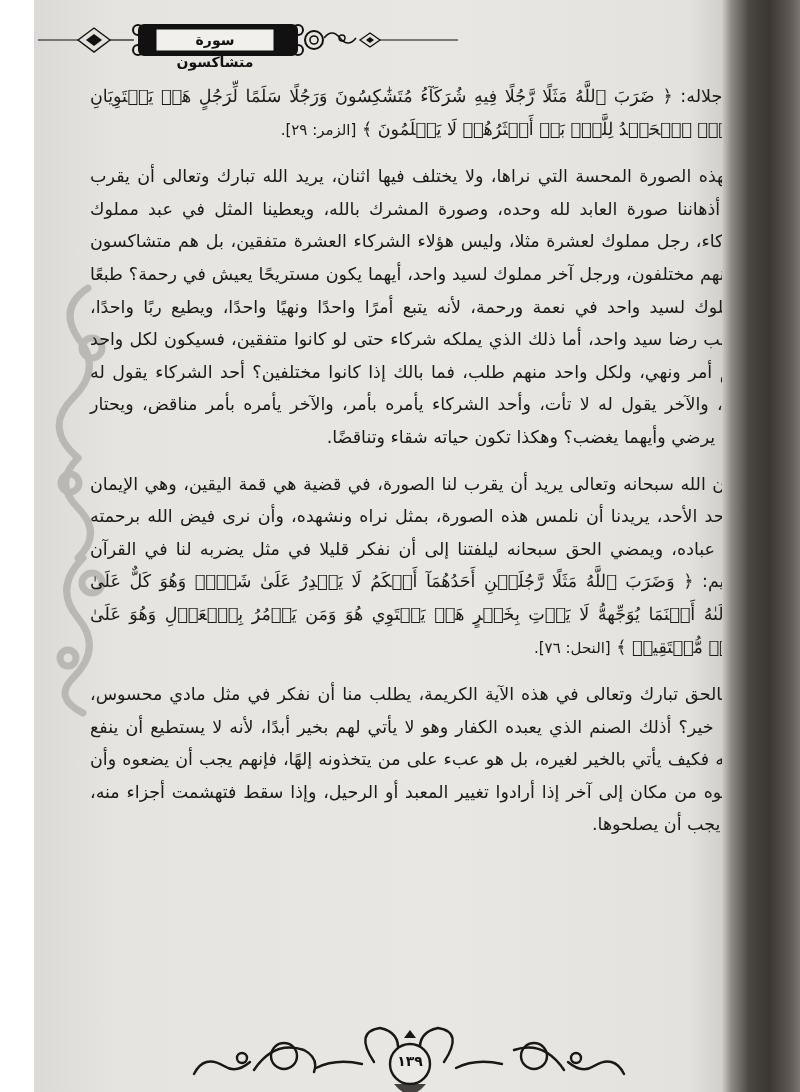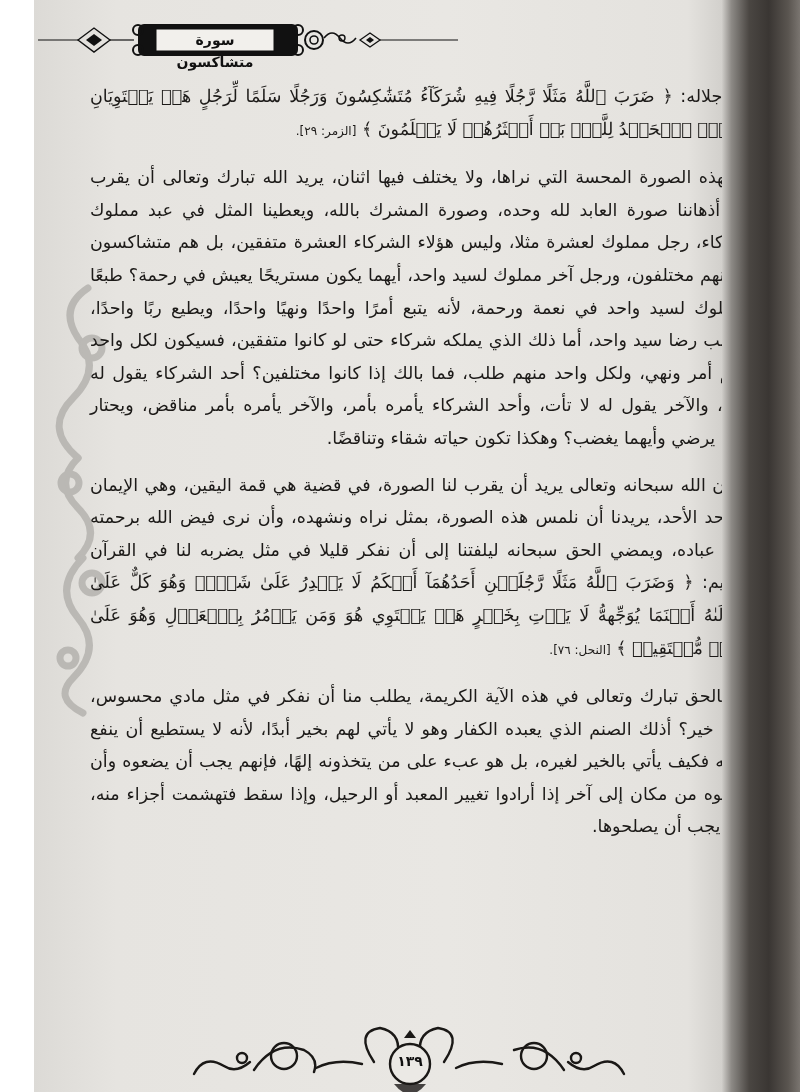--- a/index.html
+++ b/index.html
@@ -35,21 +35,21 @@
   
   .text {
     position: absolute; left: 56px; top: 80px; width: 664px;
     direction: rtl; text-align: justify; color: #1c1a18;
     font-family: "DejaVu Sans", sans-serif; font-size: 17.5px; line-height: 32.6px;
   }
   .text p { margin: 0 0 14px 0; }
   .text .indent { text-indent: 24px; }
   .ayah { font-family: "DejaVu Serif", serif; }
   .bracket { font-family: "DejaVu Sans", sans-serif; }
-  .ref { font-size: 12px; margin-top: 41px; }
+  .ref { font-size: 15px; margin-top: 41px; }
 
   
   .footer-orn { position: absolute; left: 150px; top: 1024px; width: 450px; height: 80px; }
   .page-num {
     position: absolute; left: 208px; top: 29px; width: 36px; height: 24px;
     text-align: center; font-family: "DejaVu Sans", sans-serif; font-size: 14px; font-weight: bold; color:#111;
   }
 </style>
 </head>
 <body>

